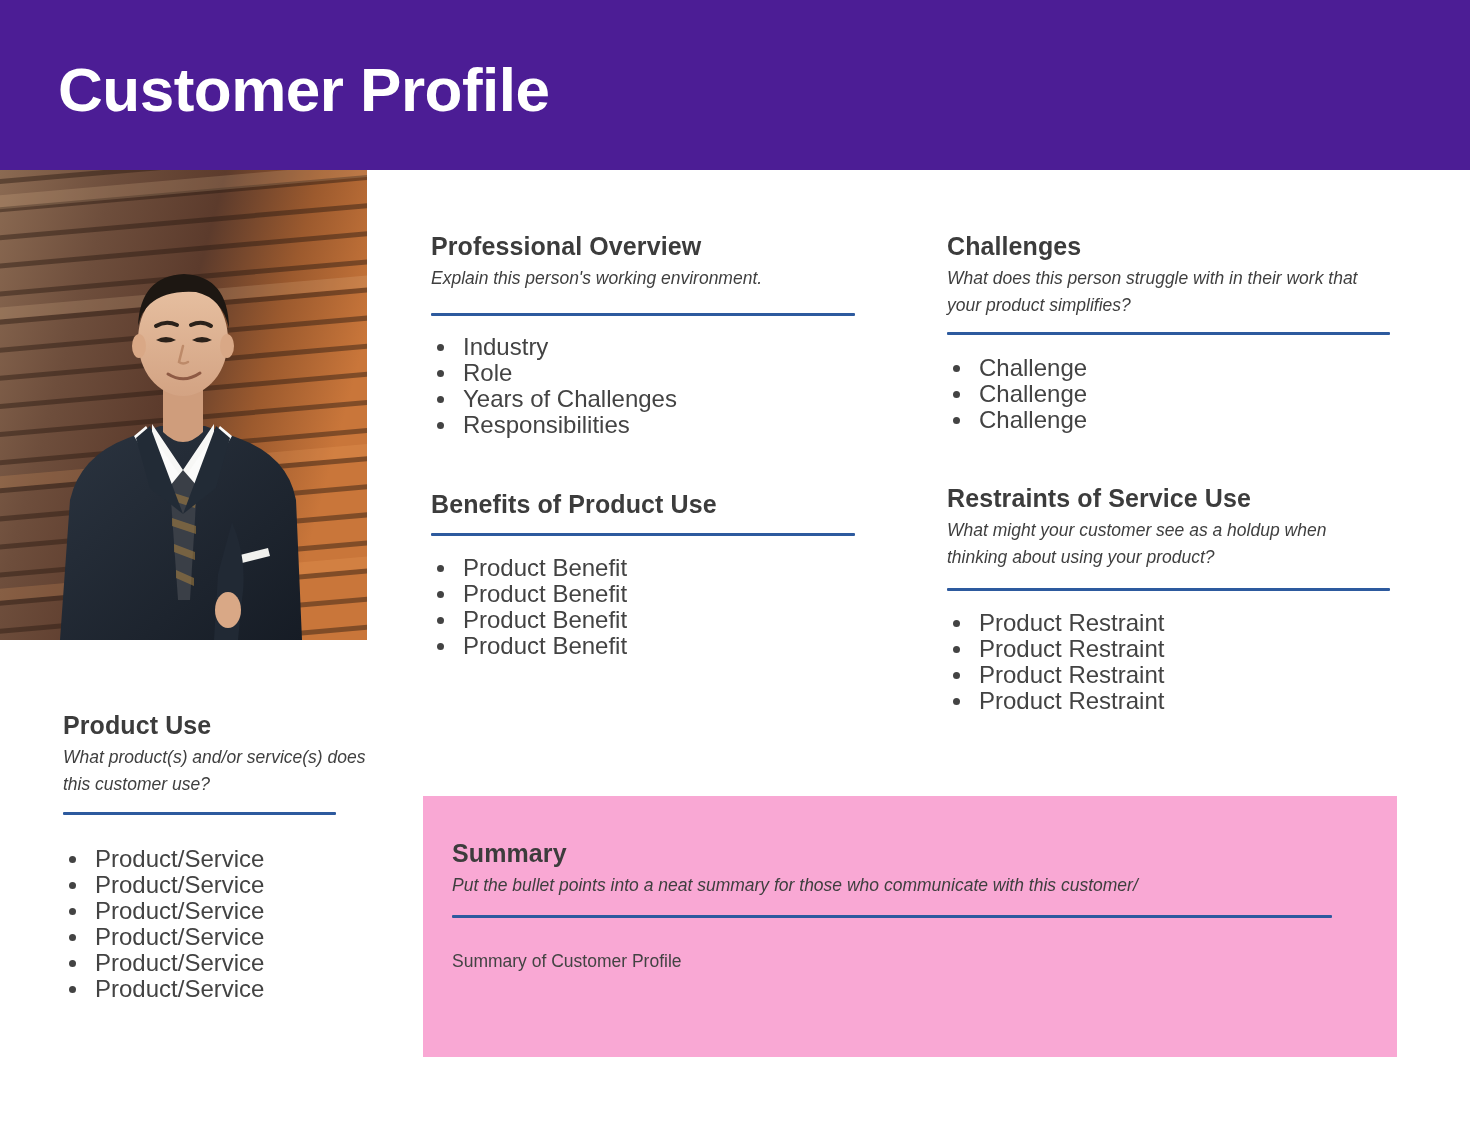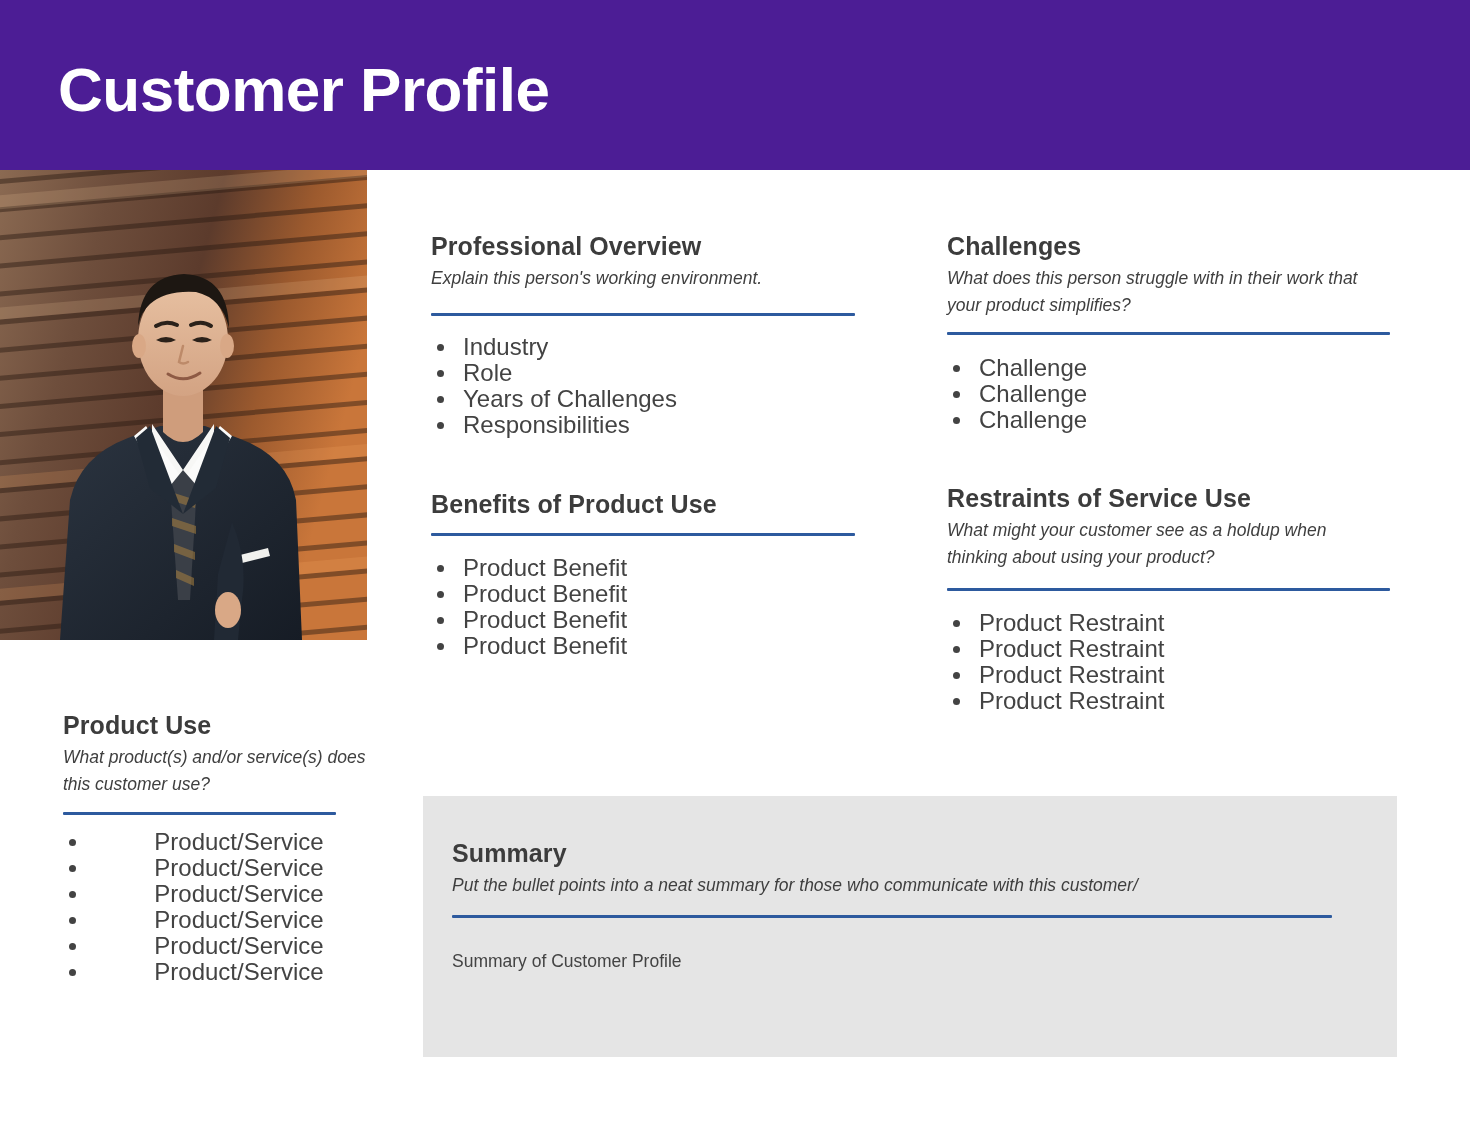--- a/index.html
+++ b/index.html
@@ -110,28 +110,28 @@
   #sec-benefits ul.bullets { margin-top: 19px; }
 
   #sec-restraints { left: 947px; top: 484px; width: 446px; }
   #sec-restraints .sec-sub { width: 430px; }
   #sec-restraints .rule { width: 443px; margin-top: 17px; }
   #sec-restraints ul.bullets { margin-top: 19px; }
 
   #sec-productuse { left: 63px; top: 711px; width: 320px; }
   #sec-productuse .sec-sub { width: 315px; }
   #sec-productuse .rule { width: 273px; margin-top: 14px; }
-  #sec-productuse ul.bullets { margin-top: 14px; text-align: center; }
+  #sec-productuse ul.bullets { margin-top: 31px; }
 
   
   .summary-panel {
     position: absolute;
     left: 423px; top: 796px;
     width: 974px; height: 261px;
-    background: #e5e5e5;
+    background: #f9a8d4;
   }
   .summary-inner {
     position: absolute;
     left: 29px; top: 43px;
     width: 900px;
   }
   .summary-inner .rule { width: 880px; margin-top: 16px; }
   .summary-body {
     margin-top: 30px;
     font-size: 17.5px;

